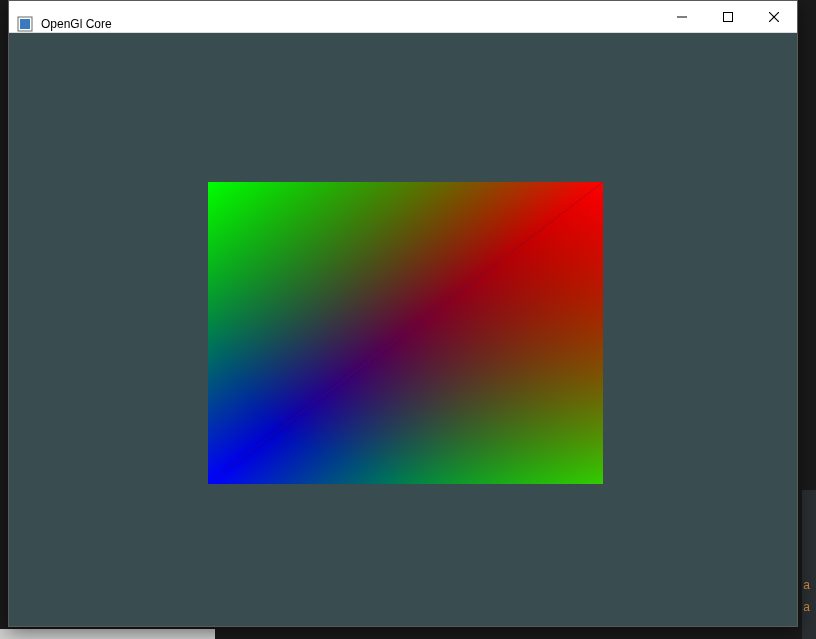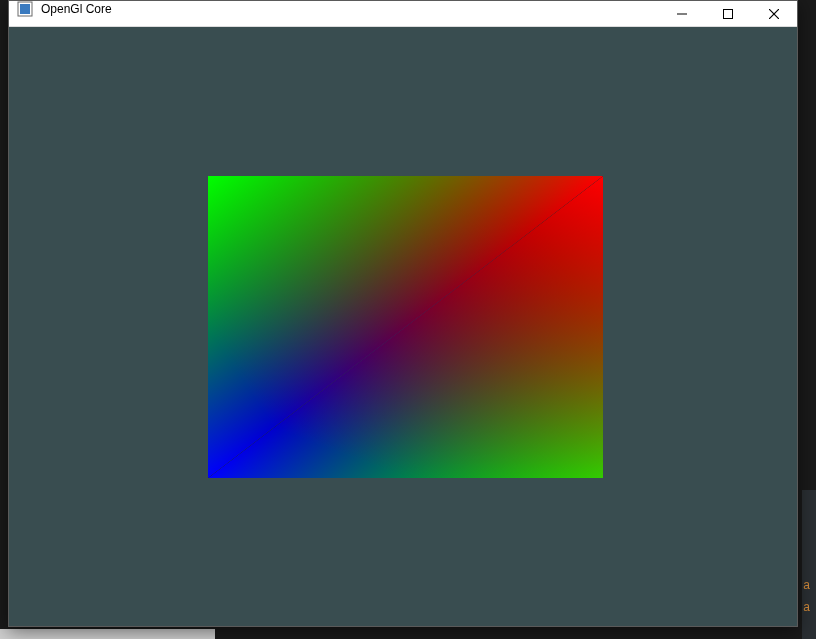--- a/index.html
+++ b/index.html
@@ -28,24 +28,24 @@
       top: 0;
       width: 790px;
       height: 627px;
       background: #fff;
       border: 1px solid #5a5a5a;
       box-shadow: 0 4px 18px rgba(0,0,0,0.5);
       display: flex;
       flex-direction: column;
     }
     .titlebar {
-      height: 26px;
+      height: 32px;
       background: #ffffff;
       display: flex;
-      align-items: flex-start;
+      align-items: flex-end;
       justify-content: space-between;
       border-bottom: 1px solid #dcdcdc;
       user-select: none;
     }
     .titlebar-left {
       display: flex;
       align-items: center;
       gap: 8px;
       padding-left: 8px;
     }

